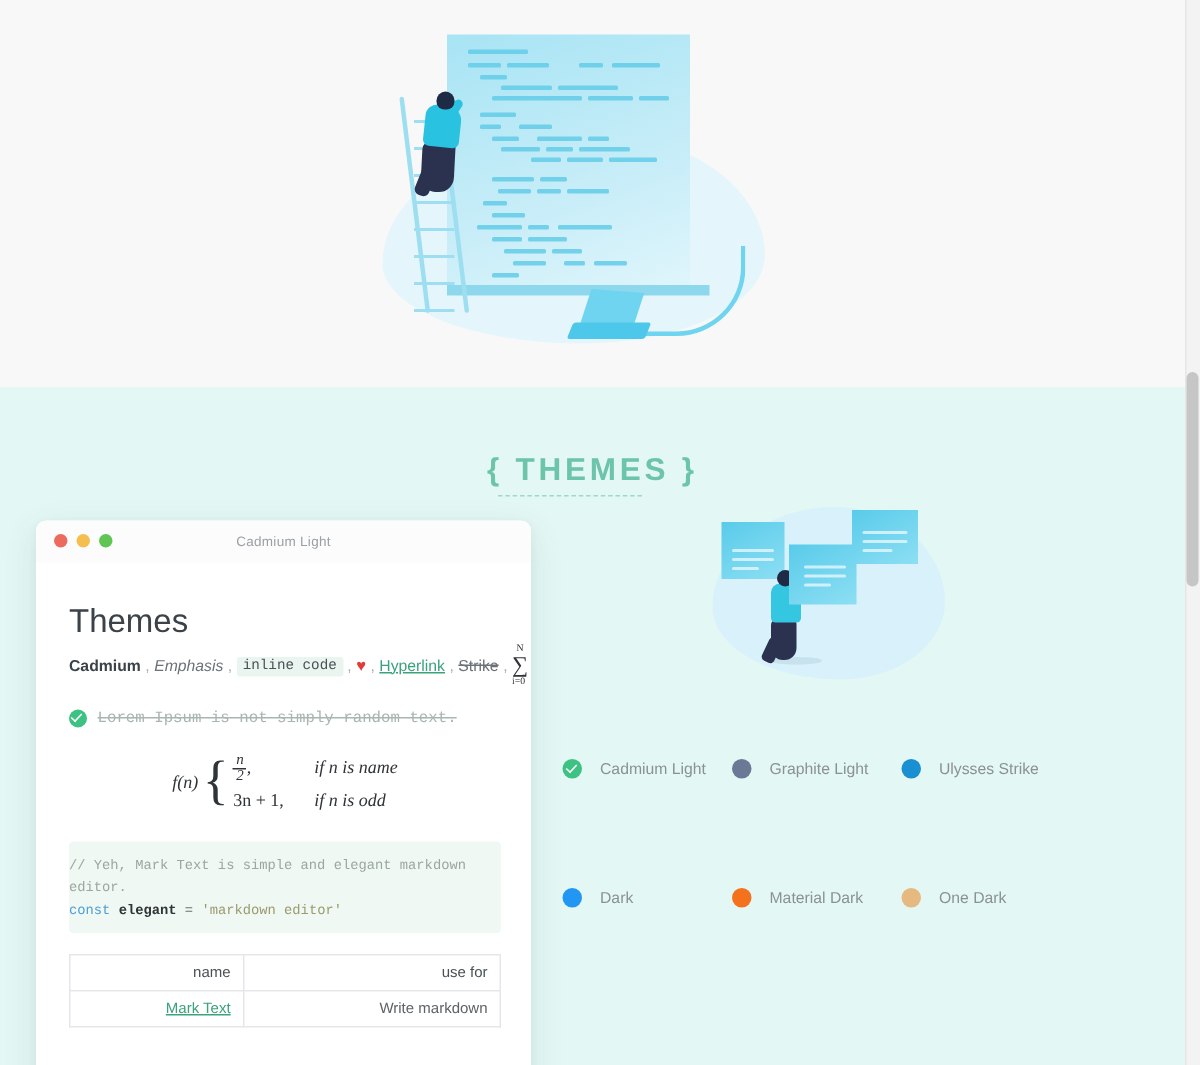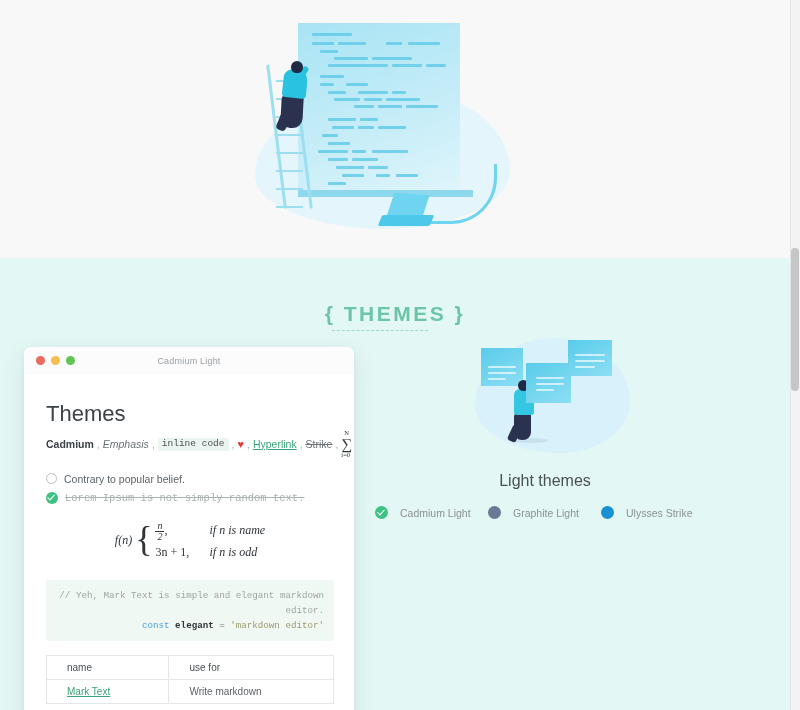--- a/index.html
+++ b/index.html
@@ -168,35 +168,34 @@
   .mb-row { display: flex; align-items: baseline; }
   .mb-lhs { width: 54px; text-align: left; }
   .mb-rhs { font-style: italic; }
   .frac { display: inline-flex; flex-direction: column; align-items: center;
           vertical-align: middle; font-style: italic; line-height: 1; }
   .frac .num { border-bottom: 1px solid #2f3438; padding: 0 2px 0px 2px; font-size: 10px; }
   .frac .den { padding: 0 2px; font-size: 10px; }
 
   
   #code-block {
-    background: #f0f8f3; border-radius: 3px; padding: 8px 10px;
+    background: #f0f8f3; border-radius: 3px; padding: 8px 0;
     font-family: "Liberation Mono", monospace; font-size: 9.2px; line-height: 1.65;
     margin-bottom: 14px;
-    text-align: right;
   }
   .cm-comment { color: #9aa89f; }
   .cm-kw { color: #4f9fd6; }
   .cm-var { color: #2f3438; font-weight: bold; }
   .cm-op { color: #6b7277; }
   .cm-str { color: #9b9b6e; }
 
   
   #doc-table { width: 100%; border-collapse: collapse; font-size: 10px; margin-bottom: 14px; }
   #doc-table th, #doc-table td {
-    border: 1px solid #e4e7e9; padding: 6px 20px; text-align: left;
+    border: 1px solid #e4e7e9; padding: 6px 8px; text-align: right;
     font-weight: normal; color: #5c6368; margin-top: 20px;
   }
   #doc-table th { color: #4a5055; }
   #doc-table a { color: #3aa37a; text-decoration: underline; }
 
   
   #themes-illustration { position: absolute; left: 455px; top: 72px; width: 190px; height: 135px; }
   .blob-themes {
     position: absolute; left: 20px; top: 8px; width: 155px; height: 115px;
     background: #d8f1fa; border-radius: 52% 48% 45% 55% / 58% 55% 45% 42%;
@@ -378,24 +377,20 @@
             <span>∫</span>
             <span class="int-sup">b</span>
             <span class="int-sub">a</span>
           </span>
           
         </span>
       </div>
 
       <div>
         <div class="task-item">
-          <span class="task-box-empty"></span>
-          <span class="task-label">Contrary to popular belief.</span>
-        </div>
-        <div class="task-item">
           <span class="task-box-checked"></span>
           <span class="task-label done">Lorem Ipsum is not simply random text.</span>
         </div>
       </div>
 
       <div id="math-block">
         <span class="mb-wrap">
           <span class="mb-fn">f(n)</span>
           <span class="mb-brace">{</span>
           <span class="mb-rows">
@@ -466,33 +461,46 @@
       <div class="pt-arm"></div>
       <div class="pt-head"></div>
     </div>
     <div class="card c2">
       <div class="card-line" style="left:10px; top:14px; width:28px;"></div>
       <div class="card-line" style="left:10px; top:20px; width:28px;"></div>
       <div class="card-line" style="left:10px; top:26px; width:18px;"></div>
     </div>
   </div>
 
-  <h3 class="theme-group-title" id="light-title">Light themes</h3>
   <div class="theme-row" id="light-row">
     <div class="theme-item">
       <span class="swatch checked" style="background:#3ec283;"></span>
       <span class="theme-name">Cadmium Light</span>
     </div>
     <div class="theme-item">
       <span class="swatch" style="background:#6b7896;"></span>
       <span class="theme-name">Graphite Light</span>
     </div>
     <div class="theme-item">
       <span class="swatch" style="background:#1a8fd1;"></span>
       <span class="theme-name">Ulysses Strike</span>
     </div>
   </div>
 
+  <div class="theme-row" id="dark-row">
+    <div class="theme-item">
+      <span class="swatch" style="background:#2196f3;"></span>
+      <span class="theme-name">Dark</span>
+    </div>
+    <div class="theme-item">
+      <span class="swatch" style="background:#f4711e;"></span>
+      <span class="theme-name">Material Dark</span>
+    </div>
+    <div class="theme-item">
+      <span class="swatch" style="background:#e6b980;"></span>
+      <span class="theme-name">One Dark</span>
+    </div>
+  </div>
 </section>
 
 <div id="scrollbar-track">
   <div id="scrollbar-thumb"></div>
 </div>
 
 </body></html>

